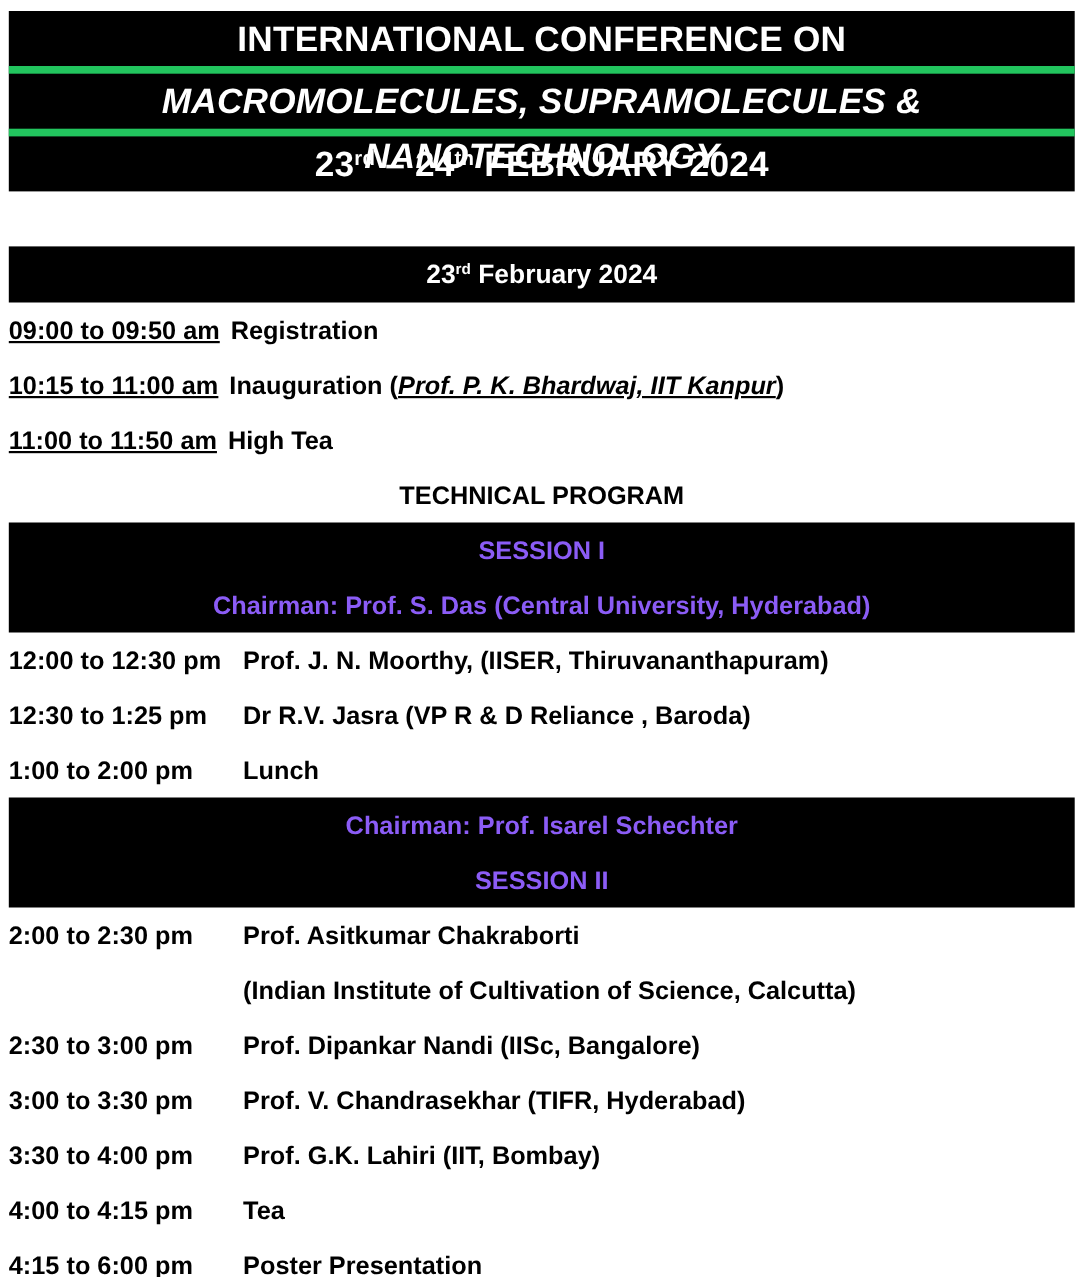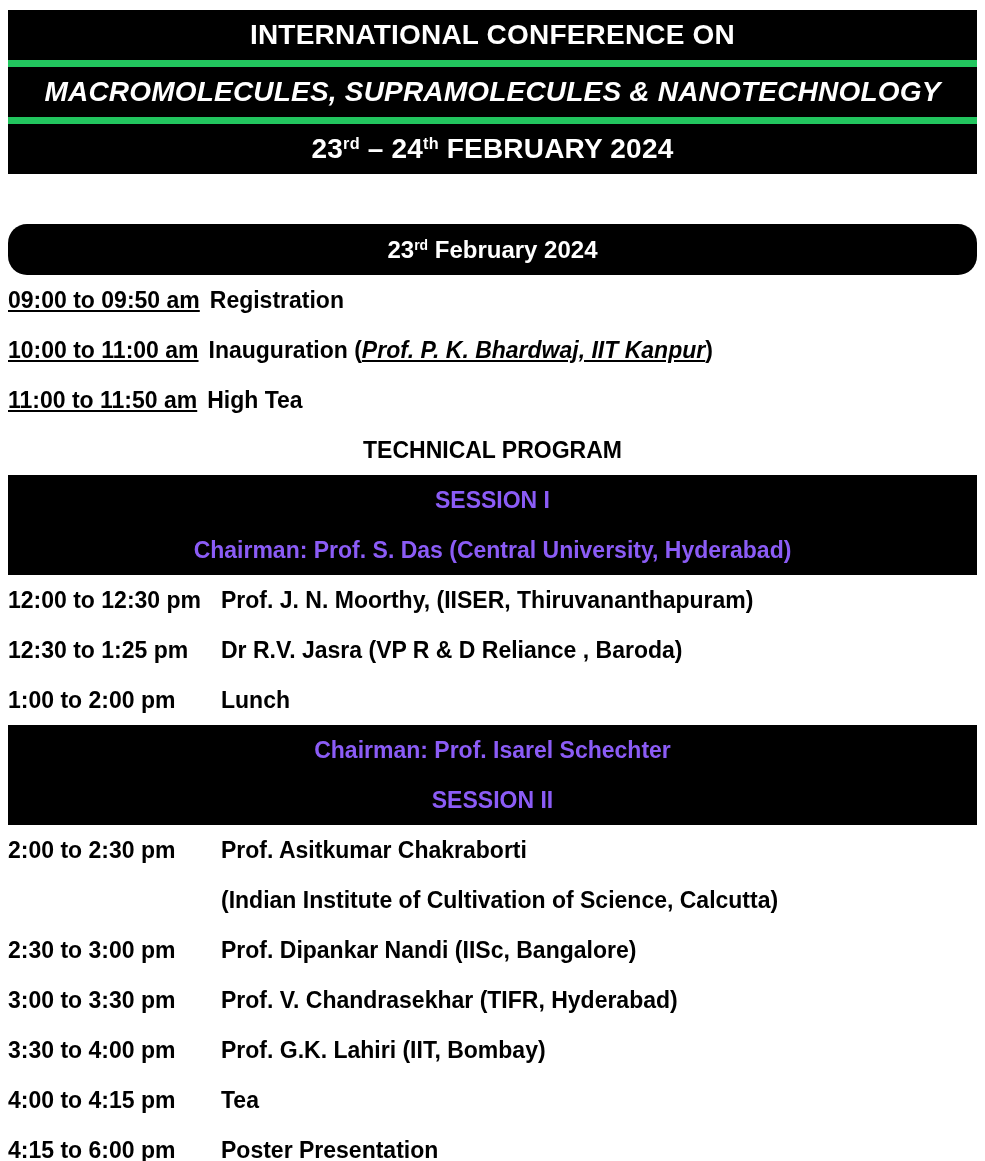--- a/index.html
+++ b/index.html
@@ -23,37 +23,36 @@
   }
   
   .title-block {
     background: #000000;
     color: #ffffff;
     text-align: center;
   }
   .title-row {
     height: 50px;
     line-height: 50px;
-    font-size: 28px;
+    font-size: 32px;
     letter-spacing: 0.2px;
   }
   .title-row + .title-row {
     border-top: 7px solid #22c55e;
   }
   .italic { font-style: italic; }
   
   .date-band {
     margin-top: 50px;
     background: #000000;
     color: #ffffff;
     text-align: center;
     height: 51px;
     line-height: 51px;
     font-size: 24px;
-    border-radius: 19px;
   }
   
   .row {
     height: 50px;
     line-height: 50px;
     font-size: 23px;
     white-space: nowrap;
   }
   .row .time {
     display: inline-block;
@@ -101,21 +100,21 @@
     <div class="title-row italic">MACROMOLECULES, SUPRAMOLECULES &amp; NANOTECHNOLOGY</div>
     <div class="title-row"><span>23</span><sup>rd</sup><span> – 24</span><sup>th</sup><span> FEBRUARY 2024</span></div>
   </div>
 
   <div class="date-band"><span>23</span><sup>rd</sup><span> February 2024</span></div>
 
   <div class="row inline">
     <span class="time">09:00 to 09:50 am</span><span class="evt">Registration</span>
   </div>
   <div class="row inline">
-    <span class="time">10:00 to 11:00 am</span><span class="evt"><span>Inauguration (</span><em>Prof. P. K. Bhardwaj, IIT Kanpur</em><span>)</span></span>
+    <span class="time">10:15 to 11:00 am</span><span class="evt"><span>Inauguration (</span><em>Prof. P. K. Bhardwaj, IIT Kanpur</em><span>)</span></span>
   </div>
   <div class="row inline">
     <span class="time">11:00 to 11:50 am</span><span class="evt">High Tea</span>
   </div>
 
   <div class="center-heading">TECHNICAL PROGRAM</div>
 
   <div class="session-band">
     <div class="session-line">SESSION I</div>
     <div class="session-line">Chairman: Prof. S. Das (Central University, Hyderabad)</div>

